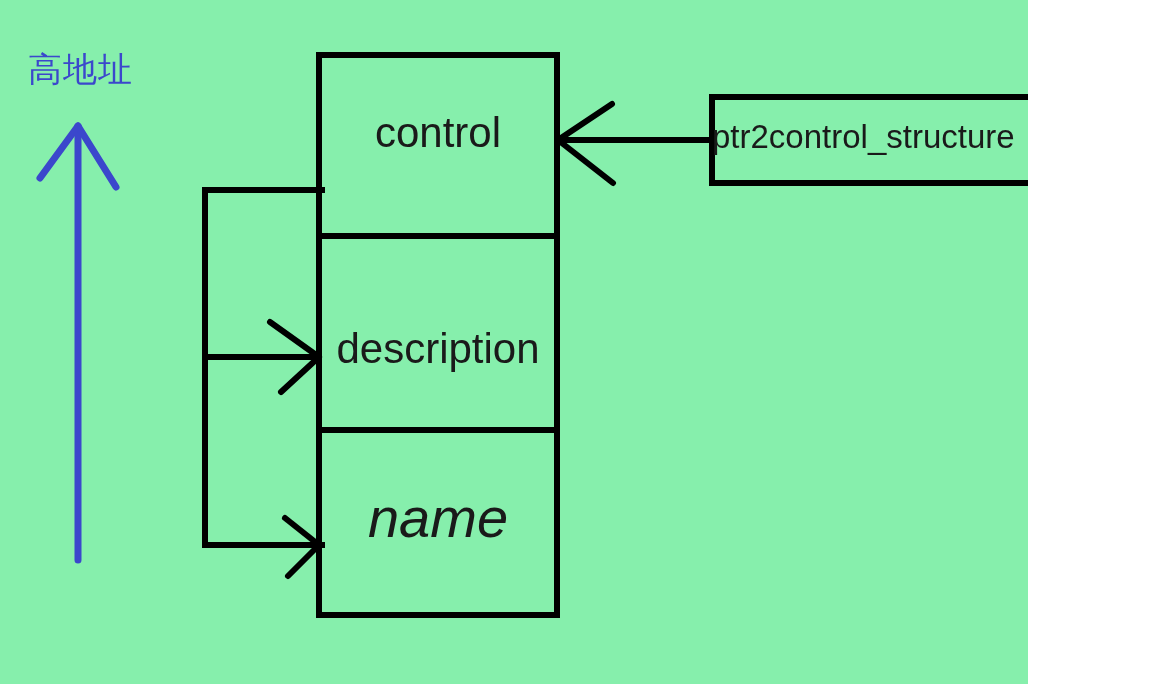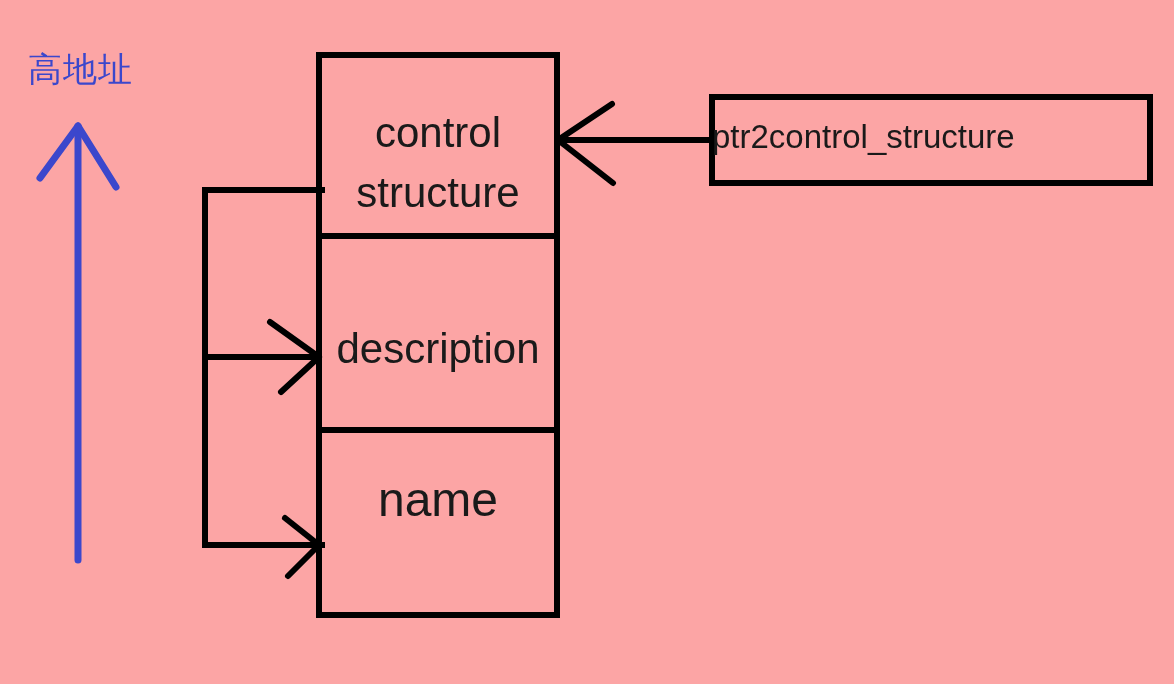--- a/index.html
+++ b/index.html
@@ -6,23 +6,23 @@
     margin: 0;
     padding: 0;
     background: #ffffff;
   }
   body {
     font-family: "Liberation Sans", sans-serif;
     -webkit-font-smoothing: antialiased;
   }
   #canvas {
     position: relative;
-    width: 1174px;
+    width: 1028px;
     height: 684px;
-    background: #fca5a5;
+    background: #86efac;
     overflow: hidden;
   }
   #vector-layer {
     position: absolute;
     left: 0;
     top: 0;
     width: 1174px;
     height: 684px;
   }
   .txt {
@@ -59,23 +59,24 @@
     top: 172px;
     width: 238px;
   }
   #cell-description-text {
     left: 319px;
     top: 328px;
     width: 238px;
   }
   #cell-name-text {
     left: 319px;
-    top: 476px;
+    top: 490px;
     width: 238px;
-    font-size: 48px;
+    font-size: 56px;
+    font-style: italic;
   }
   #ptr-box-text {
     left: 712px;
     top: 120px;
     width: 438px;
     font-size: 33px;
     color: #1a1a1a;
   }
 </style>
 </head>
@@ -122,21 +123,20 @@
     </g>
 
     <rect x="712" y="97" width="438" height="86" fill="none" stroke="#000000" stroke-width="6"></rect>
   </svg>
 
   <div class="txt addr-label" id="label-high-address">高地址</div>
 
 
   <div class="txt cell-text" id="cell-control-line1">control</div>
 
-  <div class="txt cell-text" id="cell-control-line2">structure</div>
 
   <div class="txt cell-text" id="cell-description-text">description</div>
 
   <div class="txt cell-text" id="cell-name-text">name</div>
 
   <div class="txt" id="ptr-box-text">ptr2control_structure</div>
 
 </div>
 
 </body></html>

